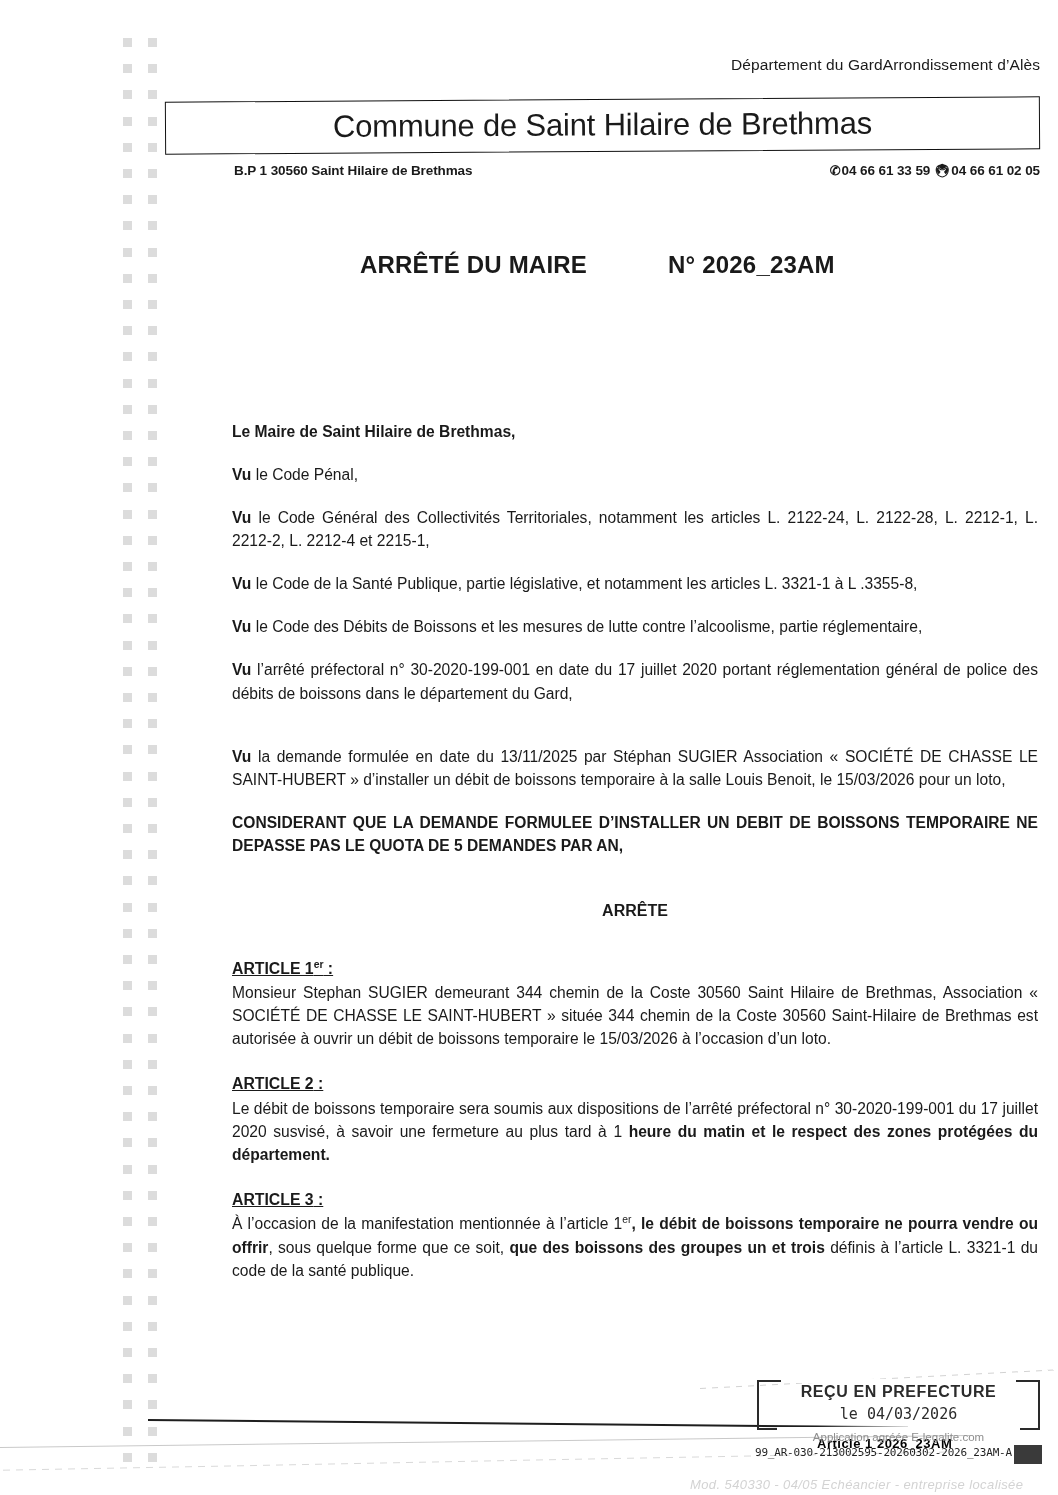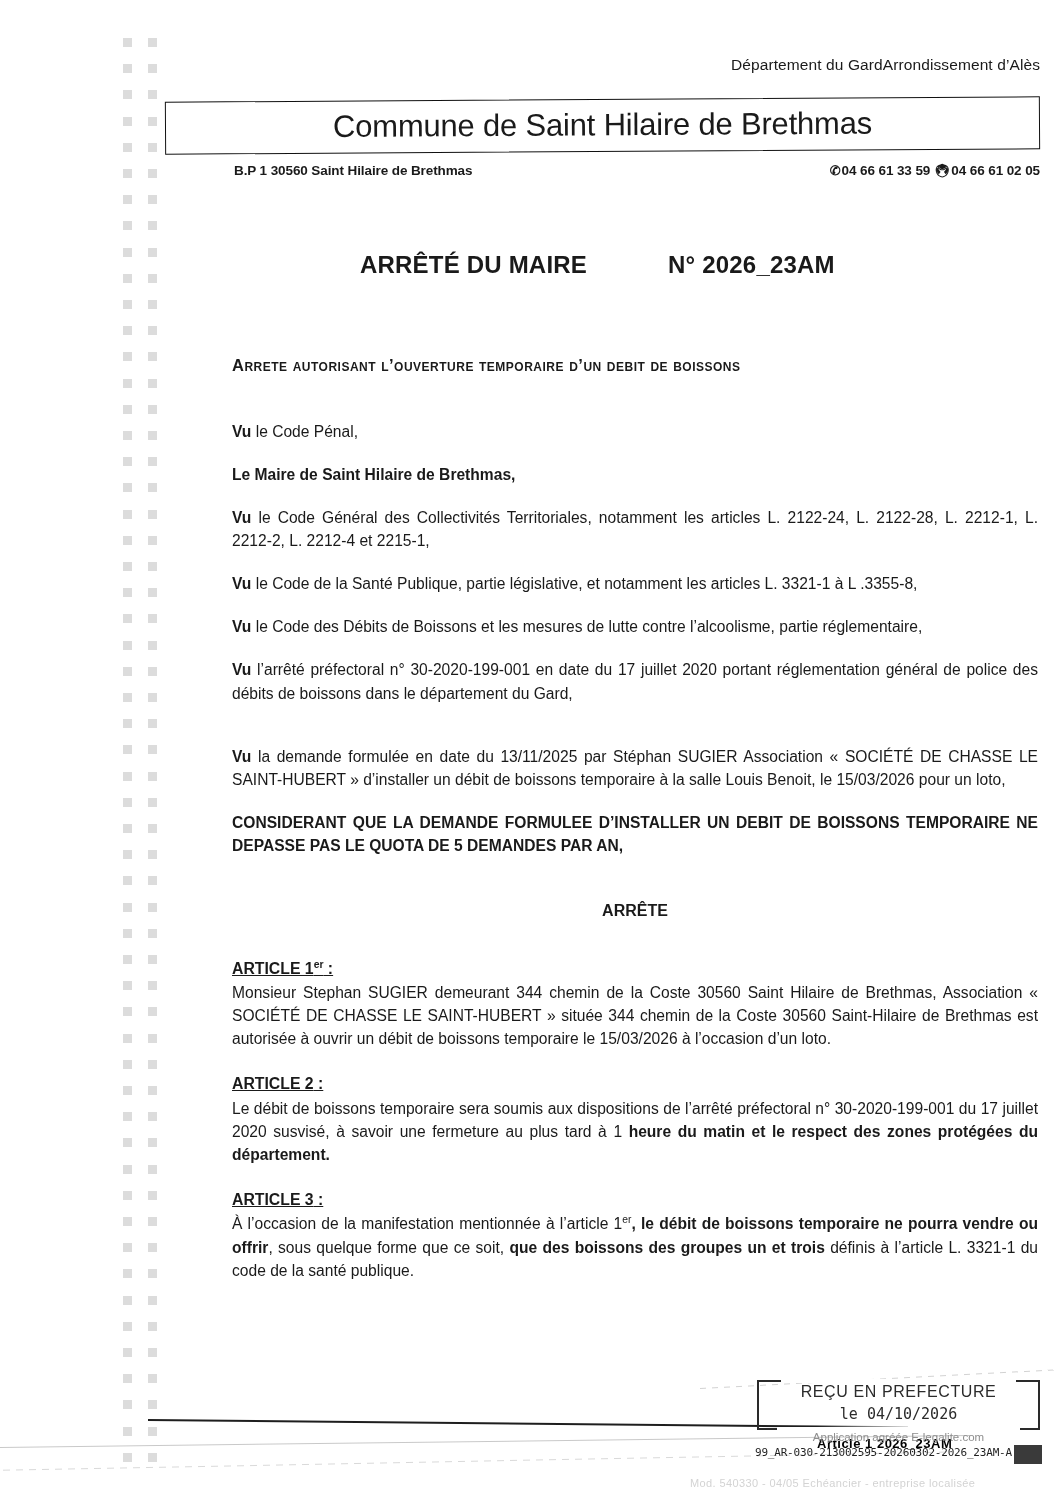--- a/index.html
+++ b/index.html
@@ -223,21 +223,21 @@
     position: absolute;
     left: 18px; right: 18px;
     bottom: -3px; height: 4px;
     background: #fff;
   }
   .stamp .recu {
     position: absolute;
     left: 0; right: 0; top: 3px;
     text-align: center;
     font-size: 16px;
-    font-weight: normal;
+    font-weight: bold;
     letter-spacing: .6px;
     color: #2b2b2b;
   }
   .stamp .date {
     position: absolute;
     left: 0; right: 0; top: 25px;
     text-align: center;
     font-family: "DejaVu Sans Mono", monospace;
     font-size: 15px;
     color: #2b2b2b;
@@ -281,24 +281,25 @@
     font-weight: bold;
     color: #000000;
     white-space: nowrap;
     letter-spacing: .5px;
   }
 
   .footer-faint {
     position: absolute;
     left: 690px;
     top: 1477px;
-    font-size: 11px;
+    font-size: 13px;
     color: #d3d3d3;
     white-space: nowrap;
     letter-spacing: .4px;
+    font-style: italic;
   }
 </style>
 </head>
 <body>
 
 <div class="page">
 
   <div class="margin-marks" id="marks">
       <span class="mark" style="left: 123px; top: 38px;"></span>
       <span class="mark" style="left: 148px; top: 38px;"></span>
@@ -421,27 +422,26 @@
     <div class="commune">Commune de Saint Hilaire de Brethmas</div>
   </div>
 
   <div class="addr-line">
     <span>B.P 1 30560 Saint Hilaire de Brethmas</span>
     <span class="contact"><span class="ic">✆</span><span>04 66 61 33 59</span> <span class="ic">🖲</span><span>04 66 61 02 05</span></span>
   </div>
 
   <div class="doc-title">ARRÊTÉ DU MAIRE</div>
   <div class="doc-num">N° 2026_23AM</div>
-  <div class="subtitle">Arrete autorisant l’ouverture temporaire d’un debit de boissons</div>
 
   <div class="body-wrap">
 
+    <p class="nojust"><b>Le Maire de Saint Hilaire de Brethmas,</b></p>
+
     <p class="nojust"><b>Vu</b><span> le Code Pénal,</span></p>
-
-    <p class="nojust"><b>Le Maire de Saint Hilaire de Brethmas,</b></p>
 
     <p><b>Vu</b><span> le Code Général des Collectivités Territoriales, notamment les articles L. 2122-24, L. 2122-28, L. 2212-1, L. 2212-2, L. 2212-4 et 2215-1,</span></p>
 
     <p class="nojust"><b>Vu</b><span> le Code de la Santé Publique, partie législative, et notamment les articles L. 3321-1 à L .3355-8,</span></p>
 
     <p class="nojust"><b>Vu</b><span> le Code des Débits de Boissons et les mesures de lutte contre l’alcoolisme, partie réglementaire,</span></p>
 
     <p><b>Vu</b><span> l’arrêté préfectoral n° 30-2020-199-001 en date du 17 juillet 2020 portant réglementation général de police des débits de boissons dans le département du Gard,</span></p>
 
     <p style="margin-top:40px"><b>Vu</b><span> la demande formulée en date du 13/11/2025 par Stéphan SUGIER Association « SOCIÉTÉ DE CHASSE LE SAINT-HUBERT » d’installer un débit de boissons temporaire à la salle Louis Benoit, le 15/03/2026 pour un loto,</span></p>
@@ -468,21 +468,21 @@
   </div>
 
   <div class="scanline-soft3"></div>
   <div class="scanline-dark"></div>
   <div class="scanline-soft1"></div>
   <div class="scanline-soft2"></div>
 
   <div class="stamp">
     <div class="frame"></div>
     <div class="recu">REÇU EN PREFECTURE</div>
-    <div class="date">le 04/10/2026</div>
+    <div class="date">le 04/03/2026</div>
     <div class="ghost">Article 1    2026_23AM</div>
     <div class="appl">Application agréée E-legalite.com</div>
     <div class="codebar">
       <span class="code">99_AR-030-213002595-20260302-2026_23AM-A</span>
       <span class="blk"></span>
     </div>
   </div>
 
   <div class="footer-faint">Mod. 540330 - 04/05  Echéancier - entreprise localisée</div>
 

